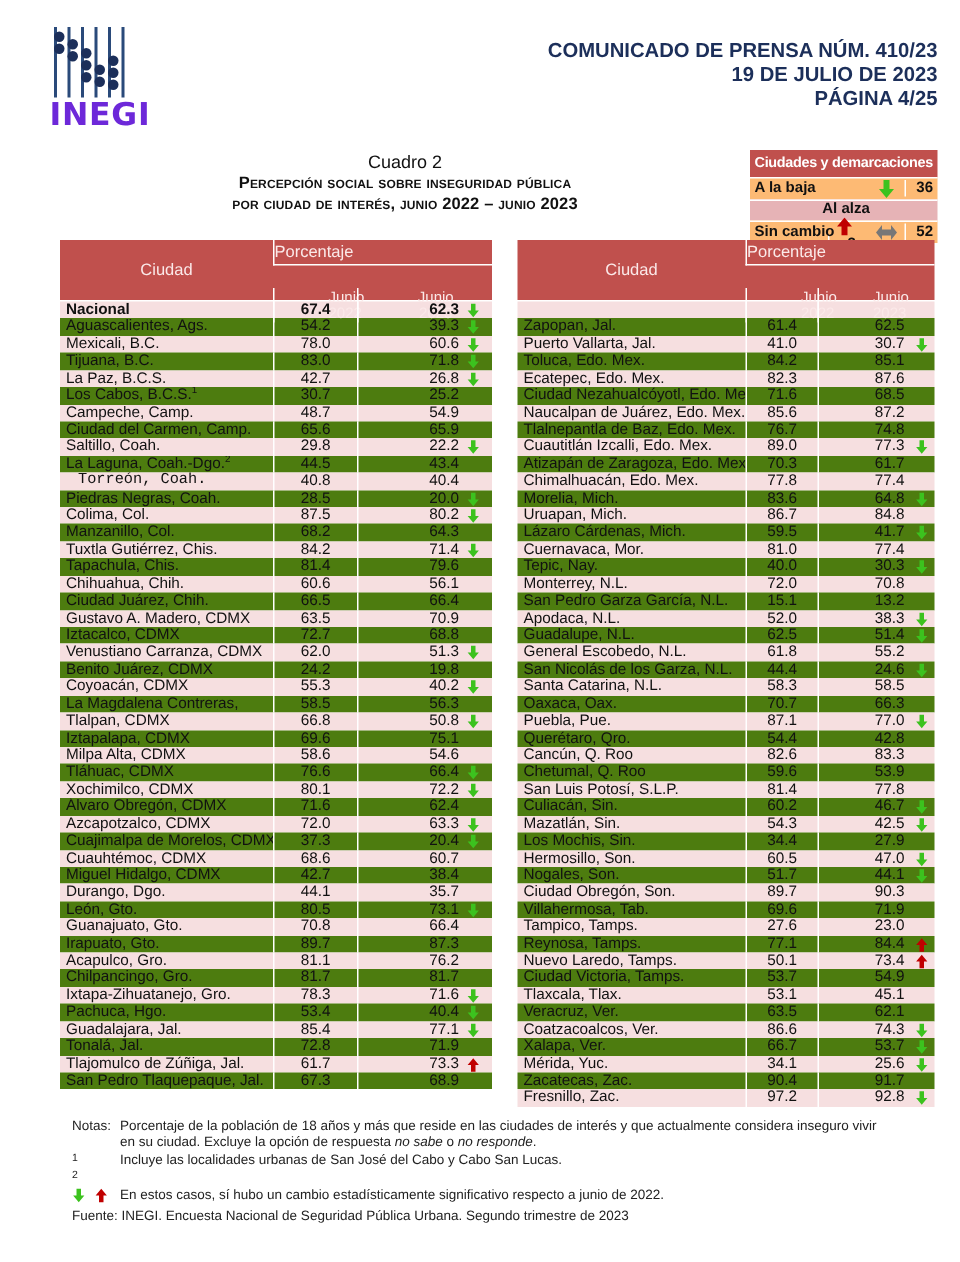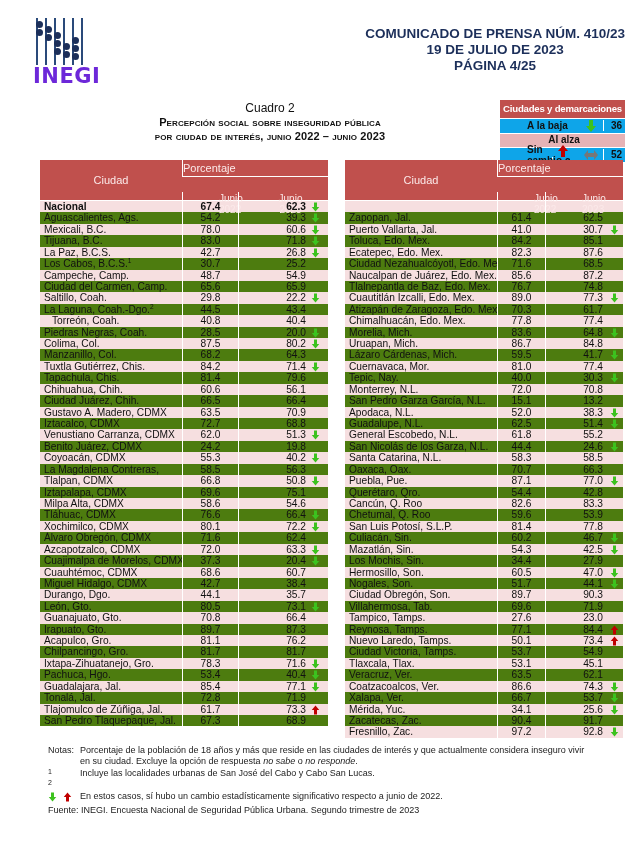--- a/index.html
+++ b/index.html
@@ -6,51 +6,51 @@
   html, body { width: 640px; height: 841px; background: #ffffff; overflow: hidden; }
   body { position: relative; font-family: "Liberation Sans", sans-serif; color: #111; }
 
   
   .logo { position: absolute; left: 33px; top: 18px; width: 52px; height: 70px; }
   .logo .bar { position: absolute; top: 0; width: 1.6px; height: 47px; background: #2a4a7a; }
   .logo .dot { position: absolute; width: 7px; height: 7px; border-radius: 50%; background: #1c2f5a; }
   .logo .word { position: absolute; left: 0; top: 46px; font-weight: bold; font-size: 21px; color: #6d28d9; letter-spacing: 0.5px; font-family: "DejaVu Sans", sans-serif; }
 
   
-  .press { position: absolute; right: 15px; top: 26px; text-align: center; color: #1c2f5a; font-weight: bold; font-size: 13.5px; line-height: 16px; }
+  .press { position: absolute; right: 15px; top: 26px; text-align: right; color: #1c2f5a; font-weight: bold; font-size: 13.5px; line-height: 16px; }
 
   
   .title-block { position: absolute; left: 120px; top: 101px; width: 300px; text-align: center; }
   .title-block .cuadro { font-size: 12px; line-height: 14px; }
   .title-block .t { font-size: 11px; font-weight: bold; line-height: 14px; font-variant: small-caps; letter-spacing: 0.1px; }
 
   
   .legend { position: absolute; left: 500px; top: 100px; width: 125px; font-size: 10px; font-weight: bold; }
   .legend .lhead { background: #c0504d; color: #fff; text-align: center; height: 18px; line-height: 18px; font-size: 9.6px; letter-spacing: -0.2px; }
   .legend .lrow { display: flex; align-items: center; height: 14.5px; border-top: 1px solid #fff; }
   .legend .lrow .ll { flex: 1; padding-left: 3px; }
   .legend .lrow .li { width: 24px; display: flex; justify-content: center; }
   .legend .lrow .lv { width: 22px; text-align: right; padding-right: 3px; border-left: 1px solid #fff; }
-  .legend .light { background: #0ea5e9; padding-left: 24px; }
+  .legend .light { background: #fdba74; }
   .legend .dark { background: #e6b3b6; flex-direction: column; }
 
   
   .tbl { position: absolute; top: 160px; font-size: 10.2px; }
   .tbl.left { left: 40px; width: 288px; }
   .tbl.right { left: 345px; width: 278px; }
   .thead { position: relative; height: 40px; background: #c0504d; color: #fbe9e9; }
   .thead .hc { position: absolute; left: 0; top: 0; height: 40px; line-height: 40px; text-align: center; font-size: 11px; }
   .thead .hp { position: absolute; top: 0; height: 17px; line-height: 17px; text-align: left; font-size: 11px; border-left: 1px solid #fff; border-bottom: 1px solid #fff; }
   .thead .hy { position: absolute; top: 32px; height: 23px; text-align: center; font-size: 10px; line-height: 11px; padding-top: 1px; border-left: 1px solid #fff; padding-left: 36px; }
   .rows { margin-top: 1px; }
   .row { display: flex; height: 11.43px; line-height: 11.43px; white-space: nowrap; }
   .row.light { background: #f6dfe0; }
   .row.dark { background: #4d7c0f; }
   .row .c { overflow: hidden; padding-left: 4px; }
-  .row .c.indent { padding-left: 12px; }
+  .row .c.indent { padding-left: 12px; font-family: Liberation Mono, monospace; }
   .row .v1, .row .v2 { text-align: center; border-left: 1px solid #fff; }
   .row .v2 { text-align: right; padding-right: 22px; position: relative; }
   .row .ar { position: absolute; right: 8px; top: 1px; width: 9px; height: 10px; }
   .row.bold { font-weight: bold; }
   sup { font-size: 6.5px; vertical-align: 4px; line-height: 0; }
 
   .left .c { width: 142px; }
   .left .v1 { width: 56px; }
   .left .v2 { width: 90px; }
   .left .hc { width: 142px; }

